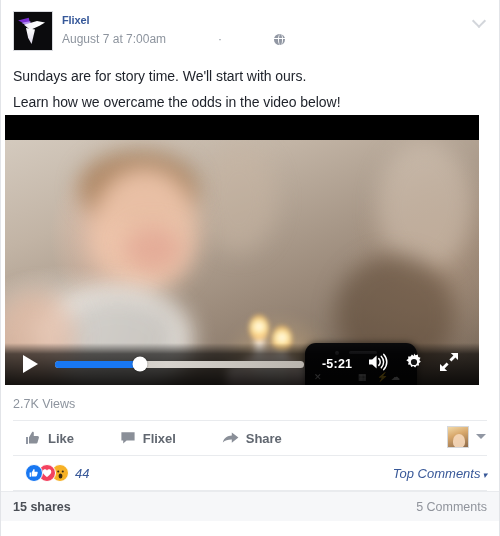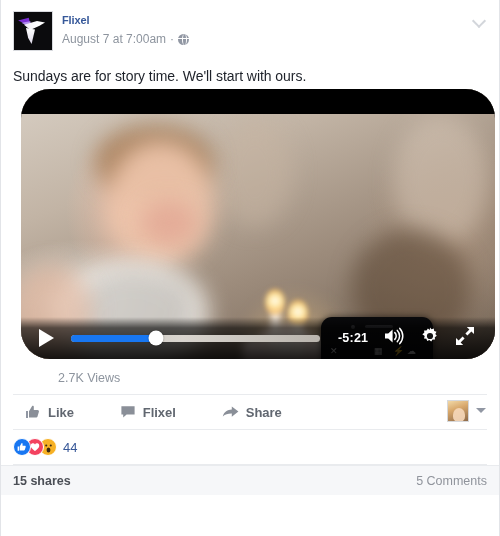--- a/index.html
+++ b/index.html
@@ -50,21 +50,21 @@
     position: absolute; left: 12px; top: 16px;
     width: 9px; height: 16px;
     background: linear-gradient(180deg,#ffffff,#ded9e8);
     clip-path: polygon(0% 0%, 100% 10%, 62% 100%, 24% 62%);
   }
   .head-meta { padding-left: 9px; padding-top: 1px; }
   .page-name {
     font-size: 11px; font-weight: bold; color: #365899;
     letter-spacing: -0.1px; line-height: 17px;
   }
-  .timeline-row { display: flex; align-items: center; margin-top: 2px; }
+  .timeline-row { display: flex; align-items: center; margin-top: 2px; gap: 48px; }
   .timestamp { font-size: 12px; color: #8d949e; line-height: 16px; }
   .dot-sep { font-size: 12px; color: #8d949e; margin: 0 4px; }
   .globe-icon {
     width: 11px; height: 11px; border-radius: 50%;
     background: #9197a3; position: relative; display: inline-block;
   }
   .globe-icon::before {
     content: ""; position: absolute; left: 4px; top: 0;
     width: 3px; height: 11px; border-left: 1px solid #fff; border-right: 1px solid #fff;
     border-radius: 50%;
@@ -87,23 +87,23 @@
   
   .body-text { padding: 12px 28px 0 12px; }
   .body-line {
     font-size: 14px; color: #1d2129; line-height: 26px;
     letter-spacing: -0.05px;
   }
   .hashtags { font-size: 14px; color: #365899; line-height: 26px; padding-bottom: 6px; }
 
   
   .video-wrap {
-    position: relative; margin: 0 20px;
+    position: relative; margin: 0 4px;
     width: 474px; height: 270px;
-    background: #000; overflow: hidden; border-radius: 29px;
+    background: #000; overflow: hidden;
   }
   .letterbox-top { position: absolute; left:0; top:0; width:100%; height:25px; background:#000; z-index: 6; }
   .scene {
     position: absolute; left: 0; top: 0; width: 100%; height: 100%;
     background:
       radial-gradient(ellipse 90px 120px at 108px 120px, rgba(232,190,168,.95) 0%, rgba(222,176,152,0) 70%),
       radial-gradient(ellipse 140px 90px at 60px 215px, rgba(246,244,240,.85) 0%, rgba(230,226,220,0) 72%),
       radial-gradient(ellipse 120px 150px at 430px 150px, rgba(175,150,128,.75) 0%, rgba(150,125,105,0) 75%),
       linear-gradient(160deg, #d8cfc4 0%, #c2b4a5 30%, #9c8b7b 62%, #6e5f51 100%);
     filter: blur(0.4px);
@@ -208,21 +208,21 @@
     box-shadow: 0 0 2px rgba(0,0,0,.4);
   }
   .time-label {
     margin-left: 18px; color: #ffffff; font-size: 12.5px;
     font-weight: bold; letter-spacing: .2px; flex: 0 0 auto;
   }
   .ctrl-icon { margin-left: 15px; cursor: pointer; flex: 0 0 auto; }
 
   
   .views-row { padding: 9px 12px 8px 12px; }
-  .views-text { font-size: 12.5px; color: #8d949e; margin-left: 45px; }
+  .views-text { font-size: 12.5px; color: #8d949e; }
   .hr { height: 1px; background: #e9ebee; margin: 0 12px; }
   .action-bar {
     display: flex; align-items: center; height: 34px;
     padding: 0 24px; position: relative;
   }
   .action-btn {
     display: flex; align-items: center; margin-right: 46px; cursor: pointer;
   }
   .action-label {
     font-size: 13px; font-weight: bold; color: #616770;
@@ -242,21 +242,21 @@
   .mini-caret {
     position: absolute; right: 13px; top: 13px;
     width: 0; height: 0;
     border-left: 5px solid transparent; border-right: 5px solid transparent;
     border-top: 5px solid #9197a3; cursor: pointer;
   }
 
   
   .reactions-row {
     display: flex; align-items: center; height: 34px;
-    padding: 0 12px; position: relative; background: #fff;
+    padding: 0 24px; position: relative; background: #fff; font-style: italic;
   }
   .reaction-stack { display: flex; align-items: center; }
   .r-badge {
     width: 18px; height: 18px; border-radius: 50%;
     border: 1.5px solid #fff; position: relative;
     display: flex; align-items: center; justify-content: center;
     font-size: 10px; line-height: 1;
   }
   .r-like { background: #1877f2; color: #fff; z-index: 3; }
   .r-love { background: #f3425f; color: #fff; margin-left: -5px; z-index: 2; }
@@ -295,20 +295,21 @@
         <span class="timestamp">August 7 at 7:00am</span>
         <span class="dot-sep">·</span>
         <span class="globe-icon"></span>
       </div>
     </div>
     <div class="chevron-menu"></div>
   </div>
 
   <div class="body-text">
     <div class="body-line">Sundays are for story time. We'll start with ours.</div>
+    <div class="body-line">Learn how we overcame the odds in the video below!</div>
   </div>
 
   <div class="video-wrap">
     <div class="scene"></div>
     <div class="blur-shape b-bgright"></div>
     <div class="blur-shape b-bgperson"></div>
     <div class="blur-shape b-darkwood"></div>
     <div class="blur-shape b-hair"></div>
     <div class="blur-shape b-childface"></div>
     <div class="blur-shape b-cheek"></div>
@@ -415,20 +416,23 @@
       </div>
       <div class="r-badge r-wow">
         <svg width="13" height="13" viewBox="0 0 16 16" aria-hidden="true">
           <circle cx="5.2" cy="5.6" r="1.3" fill="#3b2a12"></circle>
           <circle cx="10.8" cy="5.6" r="1.3" fill="#3b2a12"></circle>
           <ellipse cx="8" cy="11" rx="2.4" ry="3.1" fill="#3b2a12"></ellipse>
         </svg>
       </div>
       <span class="reaction-count">44</span>
     </div>
+    <div class="top-comments">
+      <span>Top Comments</span><span class="caret">▾</span>
+    </div>
   </div>
   <div class="footer-hr"></div>
 
   <div class="footer">
     <span class="shares">15 shares</span>
     <span class="comments-count">5 Comments</span>
   </div>
 
 </div>
 

